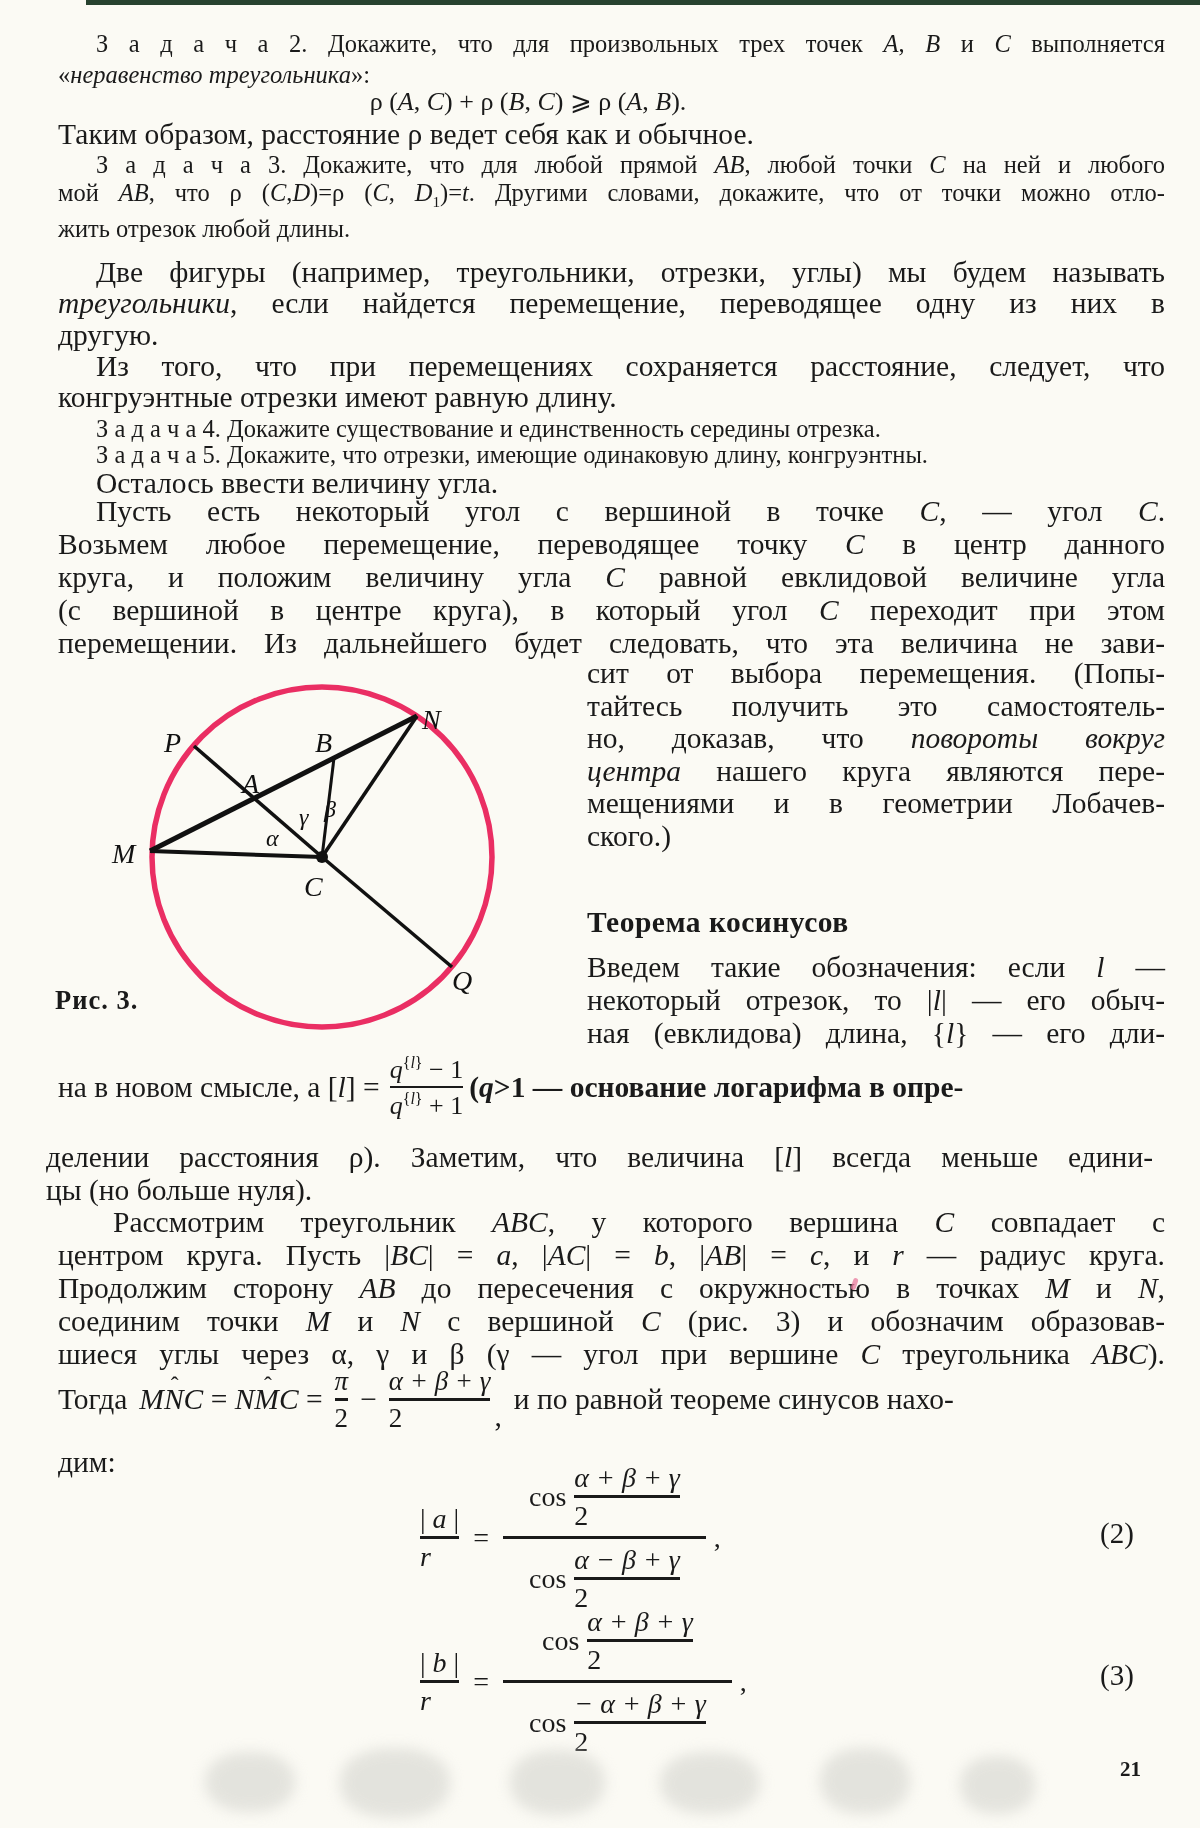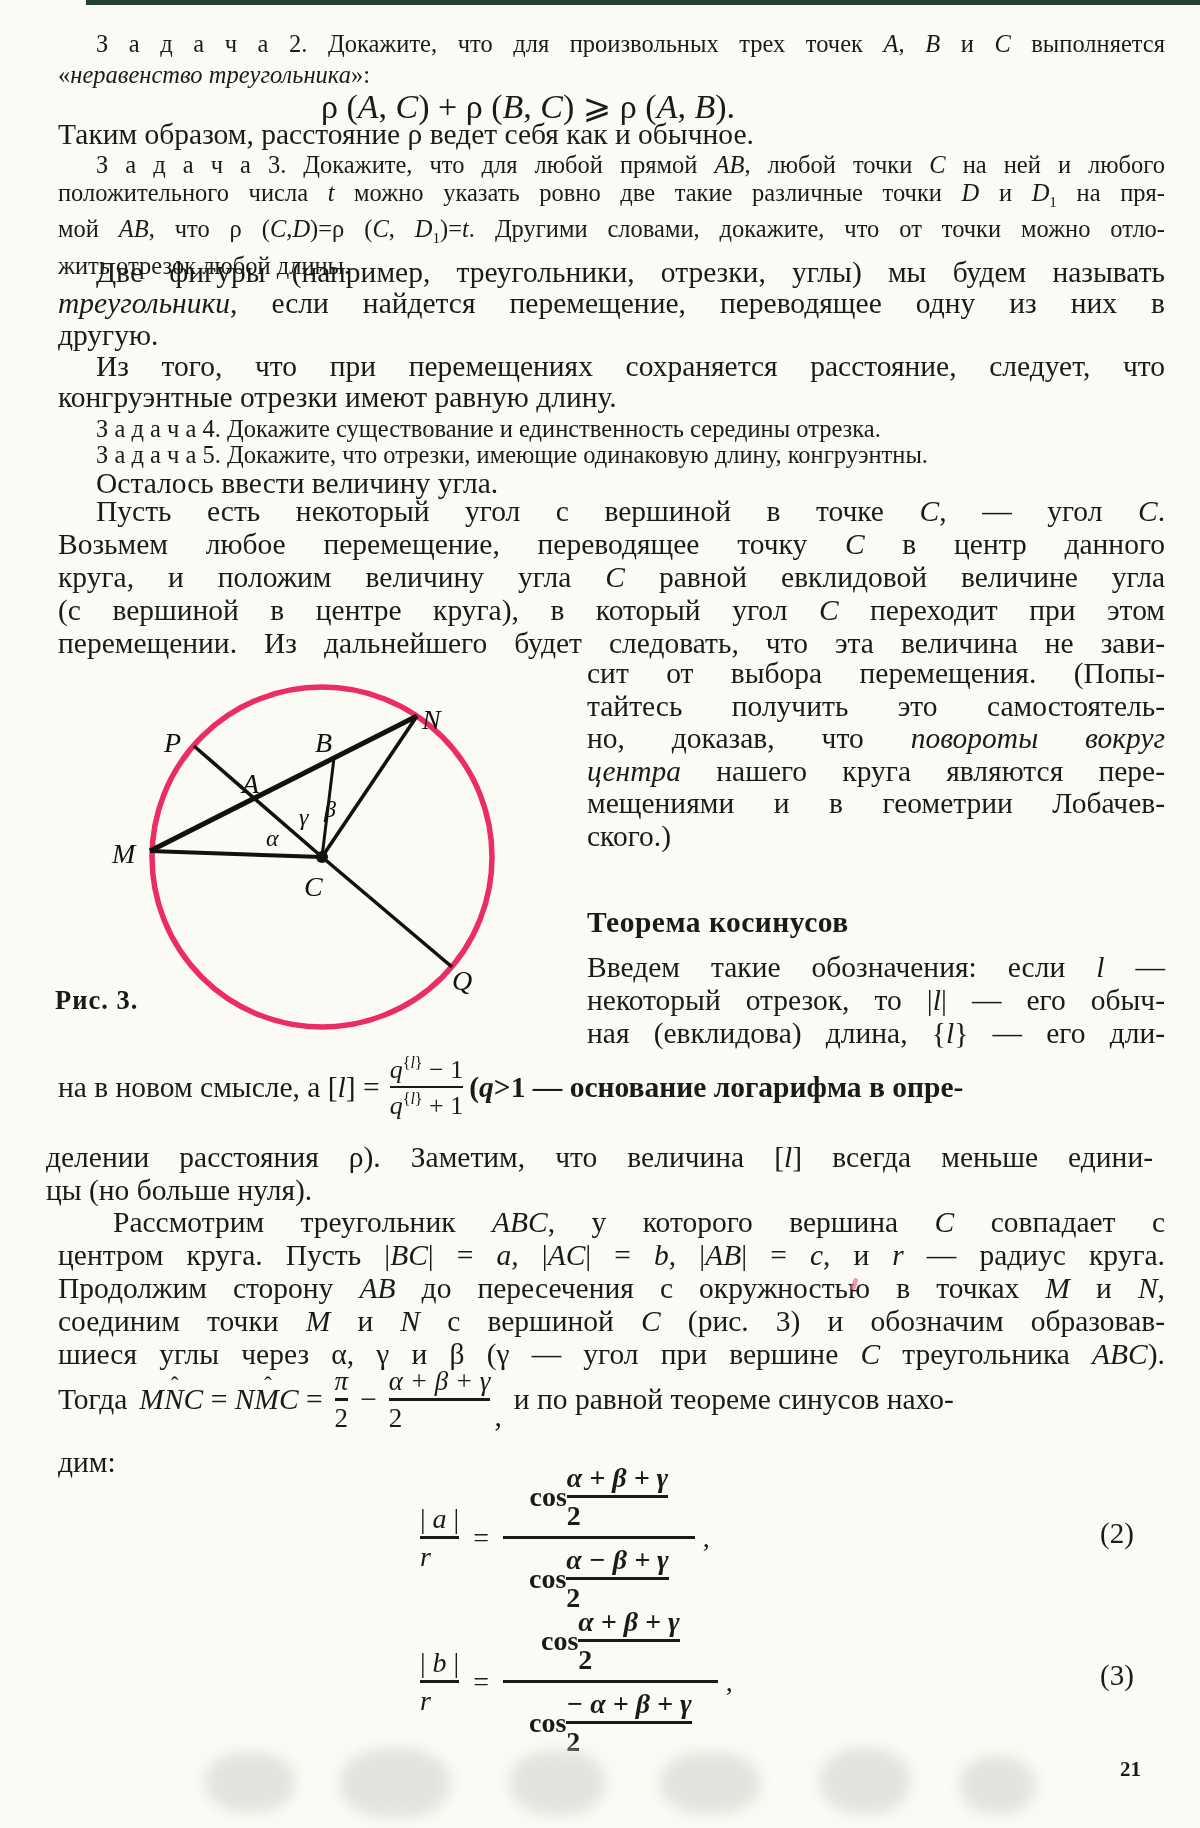--- a/index.html
+++ b/index.html
@@ -13,21 +13,21 @@
   .l{text-align:left;}
   .ind{text-indent:38px;}
   .ind2{text-indent:55px;}
   .bold{font-weight:bold;}
   .topline{position:absolute;top:0;left:86px;right:0;height:5px;background:#27422f;}
   
   .sfrac{display:inline-flex;flex-direction:column;align-items:flex-start;line-height:1.12;vertical-align:middle;}
   .sfrac .bar{height:2.6px;background:#1a1a1a;align-self:stretch;margin:2px 0;}
   .it{font-style:italic;}
   .rowflex{display:flex;align-items:center;}
-  .cospair{display:inline-flex;align-items:center;font-weight:bold;}
+  .cospair{display:inline-flex;align-items:center;gap:8px;}
   .bigfrac{display:inline-flex;flex-direction:column;align-items:center;}
   .bigfrac > .bar{height:2.8px;background:#1a1a1a;align-self:stretch;margin:5px 0;}
   .bigfrac .pad{padding:0 26px;}
   sup{font-size:0.62em;}
   sub{font-size:0.62em;}
   .hat{position:relative;display:inline-block;}
   .hat::after{content:"ˆ";font-style:normal;position:absolute;left:55%;top:-0.48em;
               transform:translateX(-50%);font-size:0.8em;}
   .eqnum{font-size:29px;}
   
@@ -45,27 +45,26 @@
 
 <div class="page">
 
   <div class="topline"></div>
 
   <div class="abs sm" style="left:58px;top:28px;width:1107px;line-height:31px;">
     <div class="ln j ind">З а д а ч а  2.   Докажите, что для произвольных трех точек <i>A</i>, <i>B</i> и <i>C</i> выполняется</div>
     <div class="ln l">«<i>неравенство треугольника</i>»:</div>
   </div>
 
-  <div class="abs" style="left:58px;top:86px;width:940px;text-align:center;font-size:34px;">ρ (<i>A</i>, <i>C</i>) + ρ (<i>B</i>, <i>C</i>) ⩾ ρ (<i>A</i>, <i>B</i>).</div>
+  <div class="abs" style="left:58px;top:86px;width:940px;text-align:center;font-size:26px;">ρ (<i>A</i>, <i>C</i>) + ρ (<i>B</i>, <i>C</i>) ⩾ ρ (<i>A</i>, <i>B</i>).</div>
 
   <div class="abs mn ln l" style="left:58px;top:118px;width:1107px;">Таким образом, расстояние ρ ведет себя как и обычное.</div>
 
   <div class="abs sm" style="left:58px;top:151px;width:1107px;line-height:27.8px;">
     <div class="ln j ind">З а д а ч а  3.   Докажите, что для любой прямой <i>AB</i>, любой точки <i>C</i> на ней и любого</div>
-    <div class="ln j">положительного числа <i>t</i> можно указать ровно две такие различные точки <i>D</i> и <i>D</i><sub>1</sub> на пря-</div>
     <div class="ln j">мой <i>AB</i>, что ρ (<i>C</i>,<i>D</i>)=ρ (<i>C</i>, <i>D</i><sub>1</sub>)=<i>t</i>. Другими словами, докажите, что от точки можно отло-</div>
     <div class="ln l">жить отрезок любой длины.</div>
   </div>
 
   <div class="abs mn" style="left:58px;top:257px;width:1107px;line-height:31.4px;">
     <div class="ln j ind">Две фигуры (например, треугольники, отрезки, углы) мы будем называть</div>
     <div class="ln j"><i>треугольники</i>, если найдется перемещение, переводящее одну из них в</div>
     <div class="ln l">другую.</div>
   </div>
 

